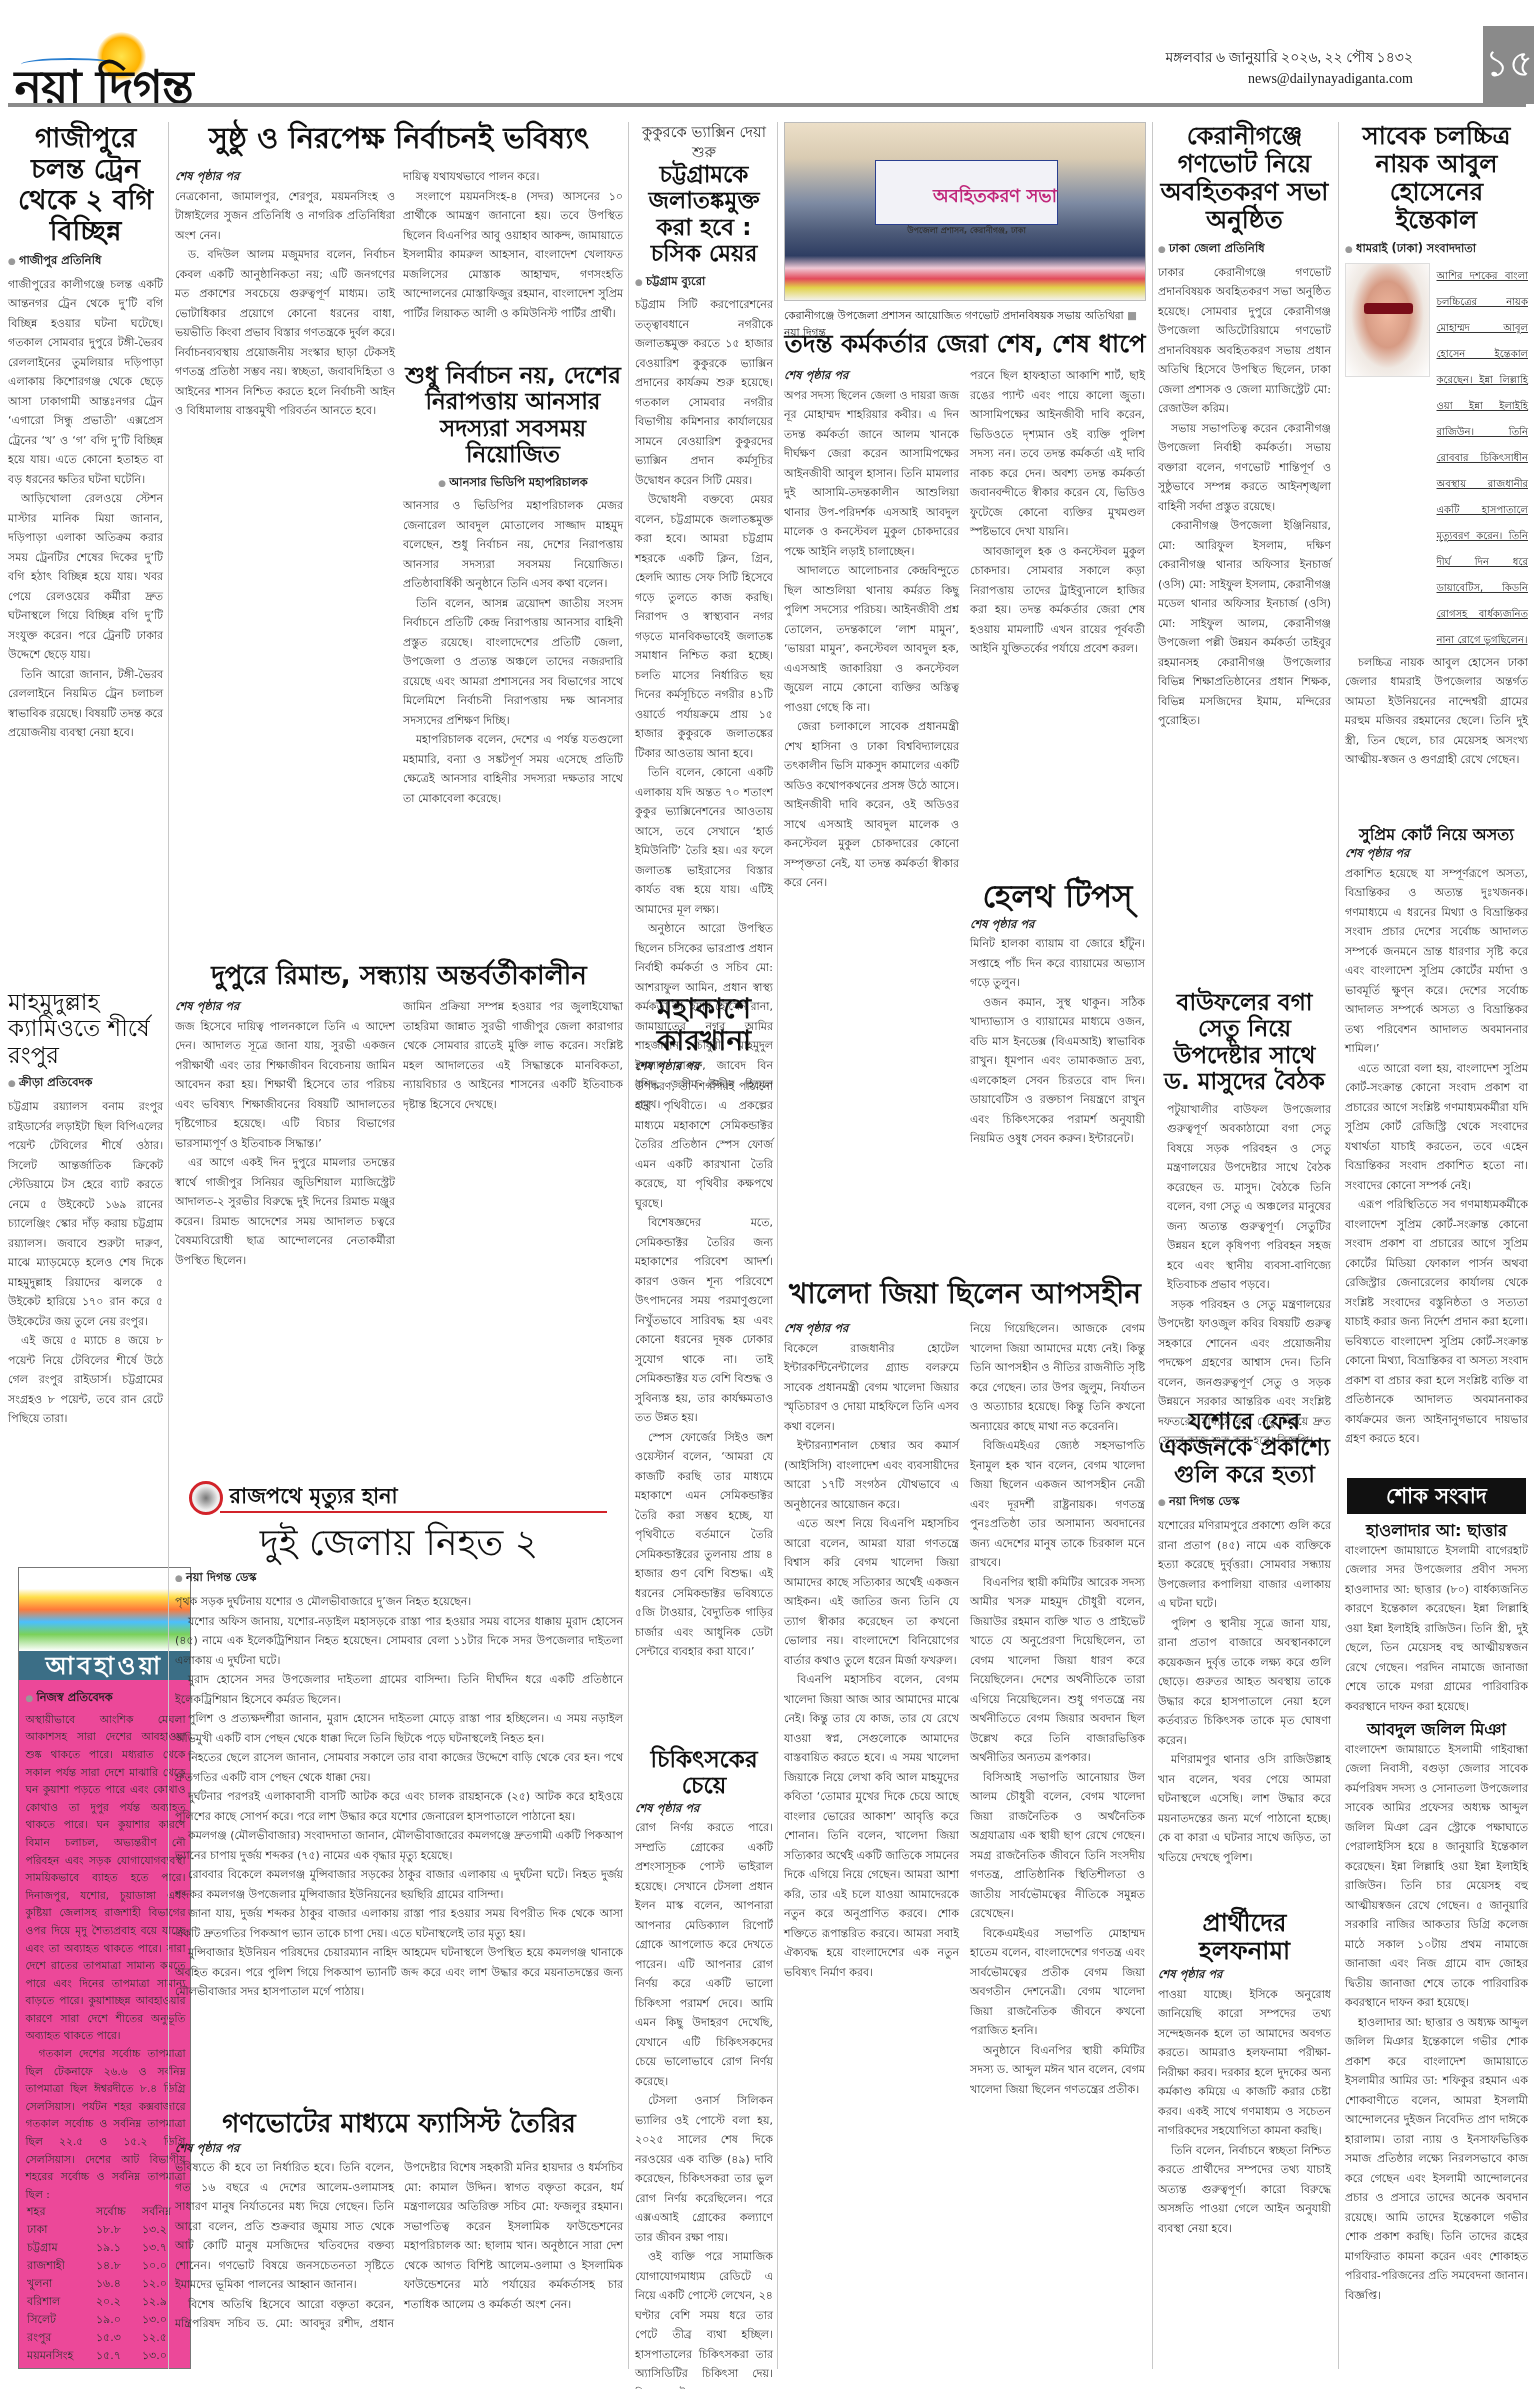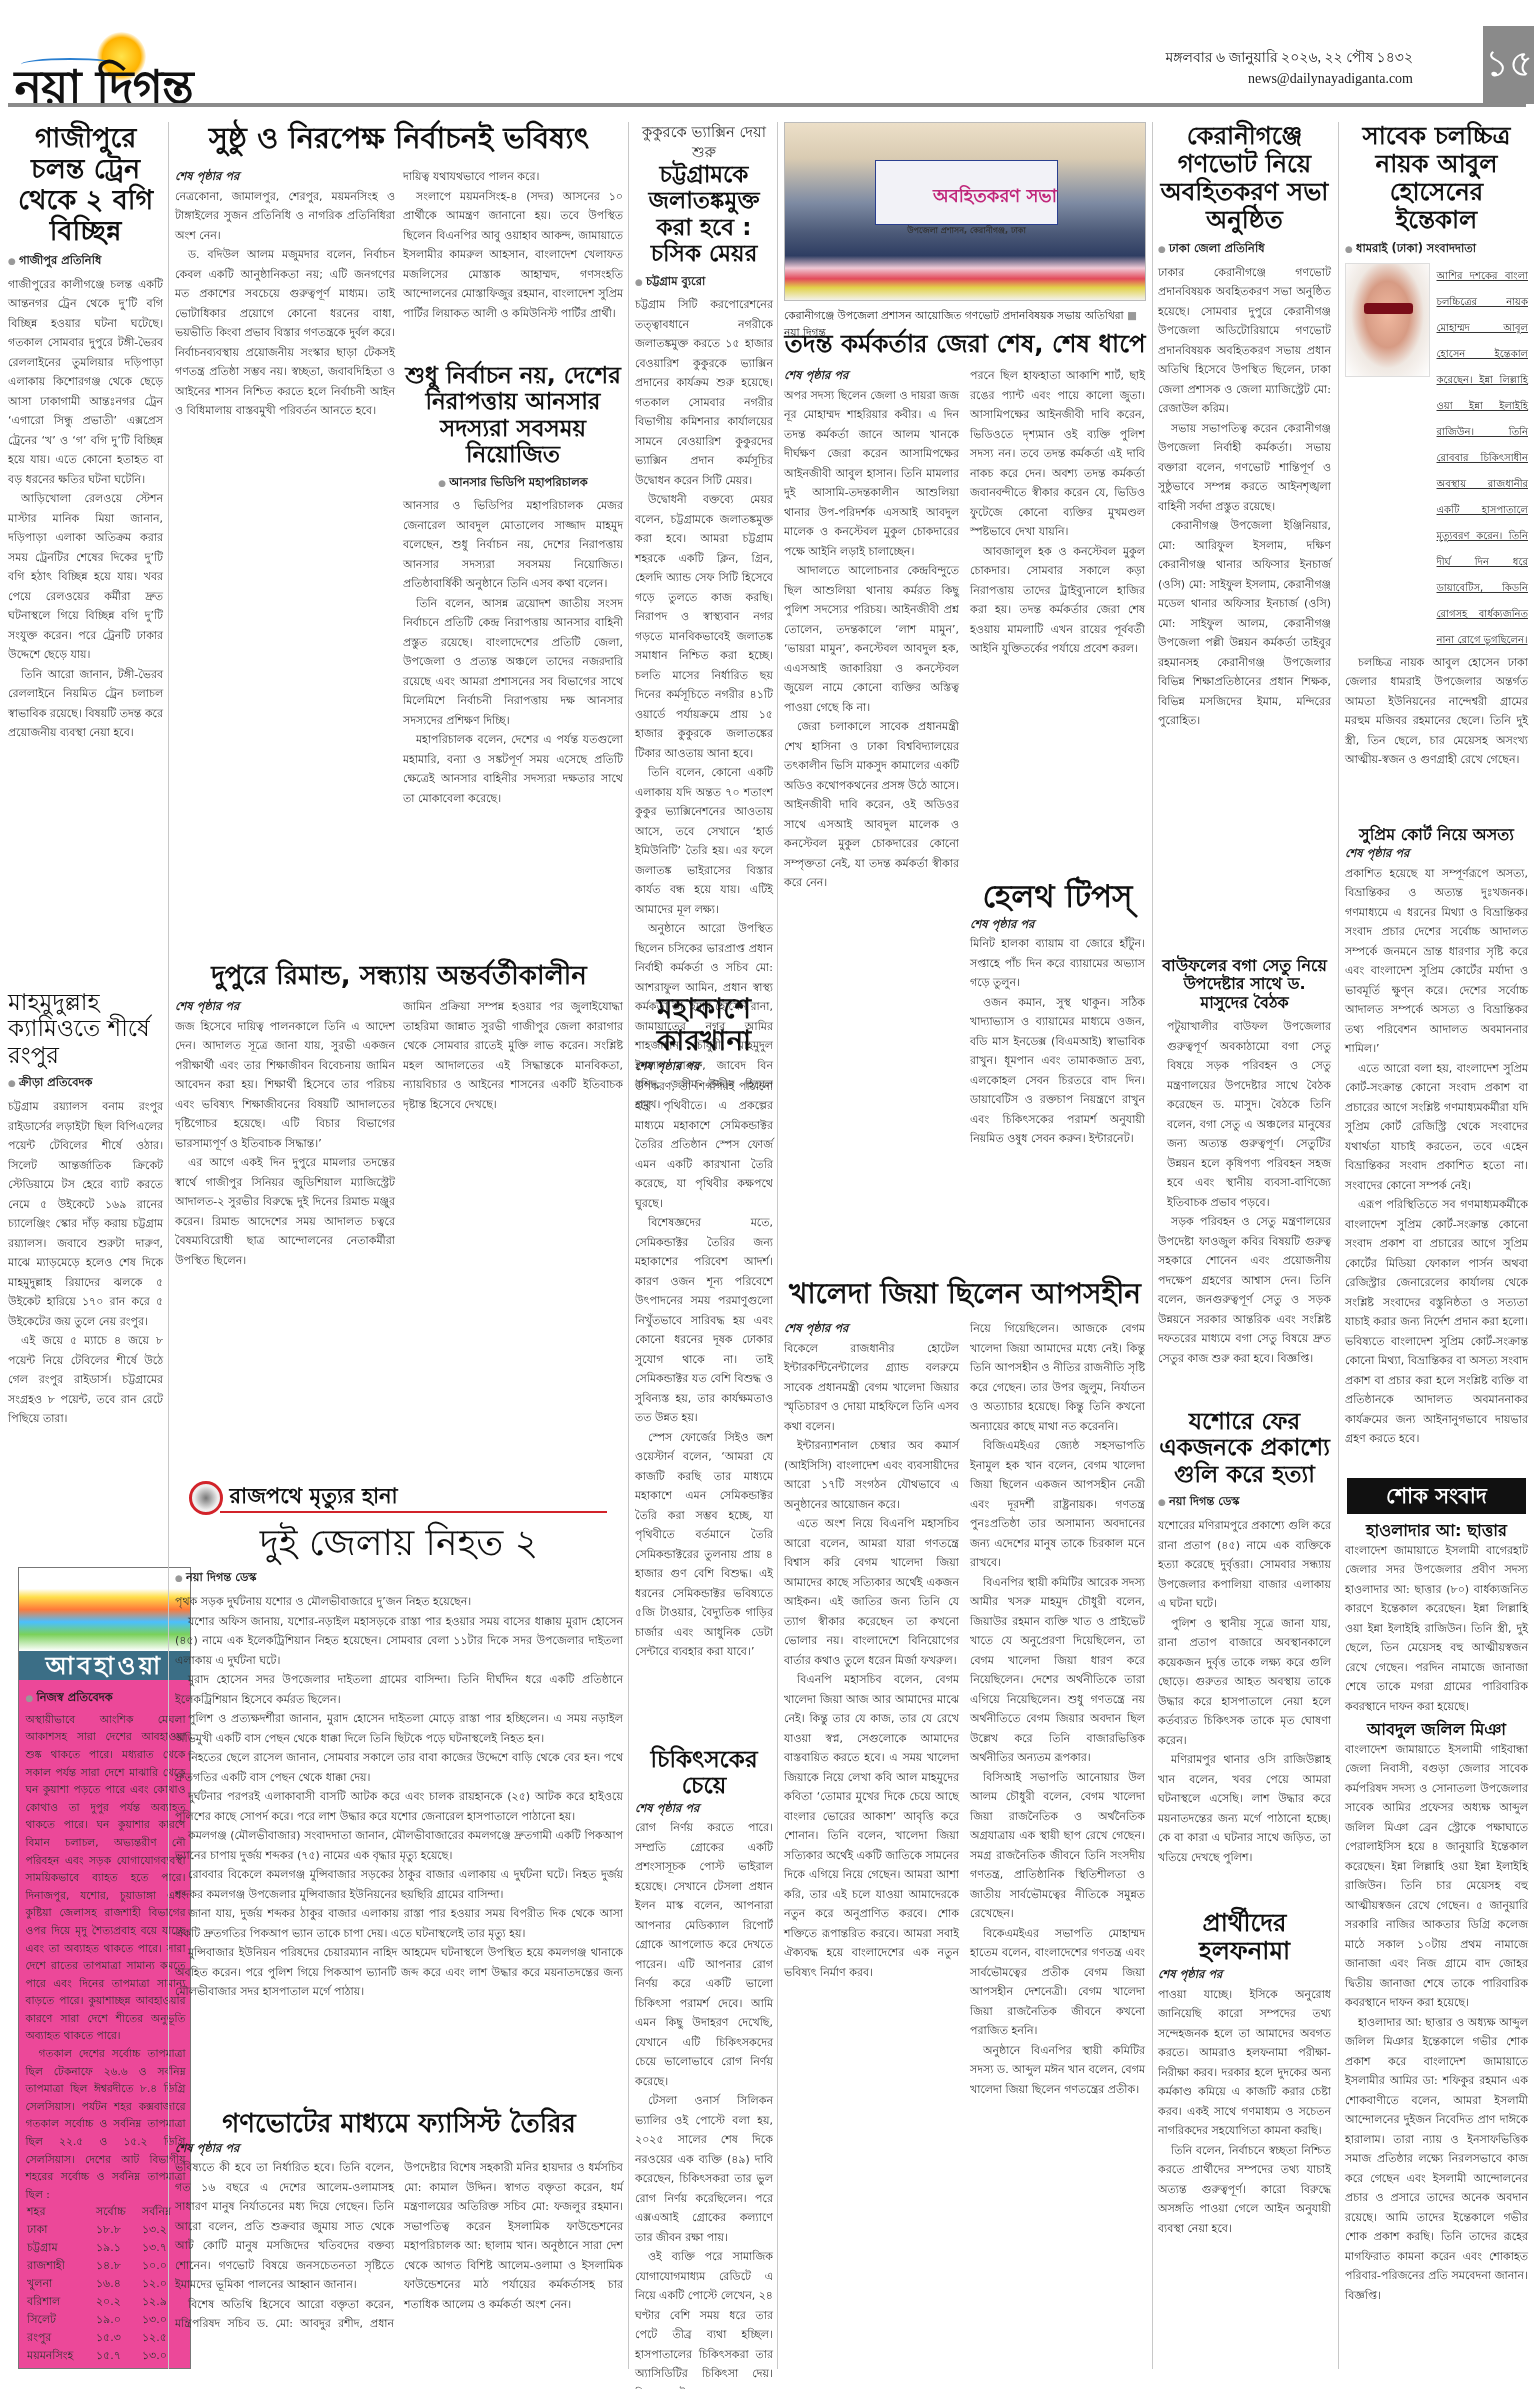--- a/index.html
+++ b/index.html
@@ -261,35 +261,35 @@
   <p class="noindent">বিকেলে রাজধানীর হোটেল ইন্টারকন্টিনেন্টালের গ্র্যান্ড বলরুমে সাবেক প্রধানমন্ত্রী বেগম খালেদা জিয়ার স্মৃতিচারণ ও দোয়া মাহফিলে তিনি এসব কথা বলেন।</p>
   <p>ইন্টারন্যাশনাল চেম্বার অব কমার্স (আইসিসি) বাংলাদেশ এবং ব্যবসায়ীদের আরো ১৭টি সংগঠন যৌথভাবে এ অনুষ্ঠানের আয়োজন করে।</p>
   <p>এতে অংশ নিয়ে বিএনপি মহাসচিব আরো বলেন, আমরা যারা গণতন্ত্রে বিশ্বাস করি বেগম খালেদা জিয়া আমাদের কাছে সত্যিকার অর্থেই একজন আইকন। এই জাতির জন্য তিনি যে ত্যাগ স্বীকার করেছেন তা কখনো ভোলার নয়। বাংলাদেশে বিনিয়োগের বার্তার কথাও তুলে ধরেন মির্জা ফখরুল।</p>
   <p>বিএনপি মহাসচিব বলেন, বেগম খালেদা জিয়া আজ আর আমাদের মাঝে নেই। কিন্তু তার যে কাজ, তার যে রেখে যাওয়া স্বপ্ন, সেগুলোকে আমাদের বাস্তবায়িত করতে হবে। এ সময় খালেদা জিয়াকে নিয়ে লেখা কবি আল মাহমুদের কবিতা ‘তোমার মুখের দিকে চেয়ে আছে বাংলার ভোরের আকাশ’ আবৃত্তি করে শোনান। তিনি বলেন, খালেদা জিয়া সত্যিকার অর্থেই একটি জাতিকে সামনের দিকে এগিয়ে নিয়ে গেছেন। আমরা আশা করি, তার এই চলে যাওয়া আমাদেরকে নতুন করে অনুপ্রাণিত করবে। শোক শক্তিতে রূপান্তরিত করবে। আমরা সবাই ঐক্যবদ্ধ হয়ে বাংলাদেশের এক নতুন ভবিষ্যৎ নির্মাণ করব।</p>
 </div>
 <div class="col" style="left:970px; top:1319px; width:175px;">
   <p class="noindent">নিয়ে গিয়েছিলেন। আজকে বেগম খালেদা জিয়া আমাদের মধ্যে নেই। কিন্তু তিনি আপসহীন ও নীতির রাজনীতি সৃষ্টি করে গেছেন। তার উপর জুলুম, নির্যাতন ও অত্যাচার হয়েছে। কিন্তু তিনি কখনো অন্যায়ের কাছে মাথা নত করেননি।</p>
   <p>বিজিএমইএর জ্যেষ্ঠ সহসভাপতি ইনামুল হক খান বলেন, বেগম খালেদা জিয়া ছিলেন একজন আপসহীন নেত্রী এবং দূরদর্শী রাষ্ট্রনায়ক। গণতন্ত্র পুনঃপ্রতিষ্ঠা তার অসামান্য অবদানের জন্য এদেশের মানুষ তাকে চিরকাল মনে রাখবে।</p>
   <p>বিএনপির স্থায়ী কমিটির আরেক সদস্য আমীর খসরু মাহমুদ চৌধুরী বলেন, জিয়াউর রহমান ব্যক্তি খাত ও প্রাইভেট খাতে যে অনুপ্রেরণা দিয়েছিলেন, তা বেগম খালেদা জিয়া ধারণ করে নিয়েছিলেন। দেশের অর্থনীতিকে তারা এগিয়ে নিয়েছিলেন। শুধু গণতন্ত্রে নয় অর্থনীতিতে বেগম জিয়ার অবদান ছিল উল্লেখ করে তিনি বাজারভিত্তিক অর্থনীতির অন্যতম রূপকার।</p>
   <p>বিসিআই সভাপতি আনোয়ার উল আলম চৌধুরী বলেন, বেগম খালেদা জিয়া রাজনৈতিক ও অর্থনৈতিক অগ্রযাত্রায় এক স্থায়ী ছাপ রেখে গেছেন। সমগ্র রাজনৈতিক জীবনে তিনি সংসদীয় গণতন্ত্র, প্রাতিষ্ঠানিক স্থিতিশীলতা ও জাতীয় সার্বভৌমত্বের নীতিকে সমুন্নত রেখেছেন।</p>
-  <p>বিকেএমইএর সভাপতি মোহাম্মদ হাতেম বলেন, বাংলাদেশের গণতন্ত্র এবং সার্বভৌমত্বের প্রতীক বেগম জিয়া আপসহীন দেশনেত্রী। বেগম খালেদা জিয়া রাজনৈতিক জীবনে কখনো পরাজিত হননি।</p>
+  <p>বিকেএমইএর সভাপতি মোহাম্মদ হাতেম বলেন, বাংলাদেশের গণতন্ত্র এবং সার্বভৌমত্বের প্রতীক বেগম জিয়া অবগতীন দেশনেত্রী। বেগম খালেদা জিয়া রাজনৈতিক জীবনে কখনো পরাজিত হননি।</p>
   <p>অনুষ্ঠানে বিএনপির স্থায়ী কমিটির সদস্য ড. আব্দুল মঈন খান বলেন, বেগম খালেদা জিয়া ছিলেন গণতন্ত্রের প্রতীক।</p>
 </div>
 
 <div class="vrule" style="left:1152px; top:122px; height:2247px;"></div>
 
 <div class="col" style="left:1158px; top:122px; width:173px;">
   <div class="head" style="font-size:24.4px;">কেরানীগঞ্জে গণভোট নিয়ে অবহিতকরণ সভা অনুষ্ঠিত</div>
   <div class="byline">ঢাকা জেলা প্রতিনিধি</div>
   <p class="noindent">ঢাকার কেরানীগঞ্জে গণভোট প্রদানবিষয়ক অবহিতকরণ সভা অনুষ্ঠিত হয়েছে। সোমবার দুপুরে কেরানীগঞ্জ উপজেলা অডিটোরিয়ামে গণভোট প্রদানবিষয়ক অবহিতকরণ সভায় প্রধান অতিথি হিসেবে উপস্থিত ছিলেন, ঢাকা জেলা প্রশাসক ও জেলা ম্যাজিস্ট্রেট মো: রেজাউল করিম।</p>
   <p>সভায় সভাপতিত্ব করেন কেরানীগঞ্জ উপজেলা নির্বাহী কর্মকর্তা। সভায় বক্তারা বলেন, গণভোট শান্তিপূর্ণ ও সুষ্ঠুভাবে সম্পন্ন করতে আইনশৃঙ্খলা বাহিনী সর্বদা প্রস্তুত রয়েছে।</p>
   <p>কেরানীগঞ্জ উপজেলা ইঞ্জিনিয়ার, মো: আরিফুল ইসলাম, দক্ষিণ কেরানীগঞ্জ থানার অফিসার ইনচার্জ (ওসি) মো: সাইফুল ইসলাম, কেরানীগঞ্জ মডেল থানার অফিসার ইনচার্জ (ওসি) মো: সাইফুল আলম, কেরানীগঞ্জ উপজেলা পল্লী উন্নয়ন কর্মকর্তা তাইবুর রহমানসহ কেরানীগঞ্জ উপজেলার বিভিন্ন শিক্ষাপ্রতিষ্ঠানের প্রধান শিক্ষক, বিভিন্ন মসজিদের ইমাম, মন্দিরের পুরোহিত।</p>
 </div>
 <div class="col" style="left:1158px; top:957px; width:173px;">
-  <div class="head" style="font-size:16px;">বাউফলের বগা সেতু নিয়ে উপদেষ্টার সাথে ড. মাসুদের বৈঠক</div>
+  <div class="head" style="font-size:23px;margin-top:32px;">বাউফলের বগা সেতু নিয়ে উপদেষ্টার সাথে ড. মাসুদের বৈঠক</div>
   <p class="noindent" style="margin-top:4.9px;margin-left:9px;">পটুয়াখালীর বাউফল উপজেলার গুরুত্বপূর্ণ অবকাঠামো বগা সেতু বিষয়ে সড়ক পরিবহন ও সেতু মন্ত্রণালয়ের উপদেষ্টার সাথে বৈঠক করেছেন ড. মাসুদ। বৈঠকে তিনি বলেন, বগা সেতু এ অঞ্চলের মানুষের জন্য অত্যন্ত গুরুত্বপূর্ণ। সেতুটির উন্নয়ন হলে কৃষিপণ্য পরিবহন সহজ হবে এবং স্থানীয় ব্যবসা-বাণিজ্যে ইতিবাচক প্রভাব পড়বে।</p>
   <p>সড়ক পরিবহন ও সেতু মন্ত্রণালয়ের উপদেষ্টা ফাওজুল কবির বিষয়টি গুরুত্ব সহকারে শোনেন এবং প্রয়োজনীয় পদক্ষেপ গ্রহণের আশ্বাস দেন। তিনি বলেন, জনগুরুত্বপূর্ণ সেতু ও সড়ক উন্নয়নে সরকার আন্তরিক এবং সংশ্লিষ্ট দফতরের মাধ্যমে বগা সেতু বিষয়ে দ্রুত সেতুর কাজ শুরু করা হবে। বিজ্ঞপ্তি।</p>
 </div>
 <div class="col" style="left:1158px; top:1408px; width:173px;">
   <div class="head" style="font-size:23px;">যশোরে ফের একজনকে প্রকাশ্যে গুলি করে হত্যা</div>
   <div class="byline">নয়া দিগন্ত ডেস্ক</div>
   <p class="noindent">যশোরের মণিরামপুরে প্রকাশ্যে গুলি করে রানা প্রতাপ (৪৫) নামে এক ব্যক্তিকে হত্যা করেছে দুর্বৃত্তরা। সোমবার সন্ধ্যায় উপজেলার কপালিয়া বাজার এলাকায় এ ঘটনা ঘটে।</p>
   <p>পুলিশ ও স্থানীয় সূত্রে জানা যায়, রানা প্রতাপ বাজারে অবস্থানকালে কয়েকজন দুর্বৃত্ত তাকে লক্ষ্য করে গুলি ছোড়ে। গুরুতর আহত অবস্থায় তাকে উদ্ধার করে হাসপাতালে নেয়া হলে কর্তব্যরত চিকিৎসক তাকে মৃত ঘোষণা করেন।</p>
   <p>মণিরামপুর থানার ওসি রাজিউল্লাহ খান বলেন, খবর পেয়ে আমরা ঘটনাস্থলে এসেছি। লাশ উদ্ধার করে ময়নাতদন্তের জন্য মর্গে পাঠানো হচ্ছে। কে বা কারা এ ঘটনার সাথে জড়িত, তা খতিয়ে দেখছে পুলিশ।</p>
 </div>

